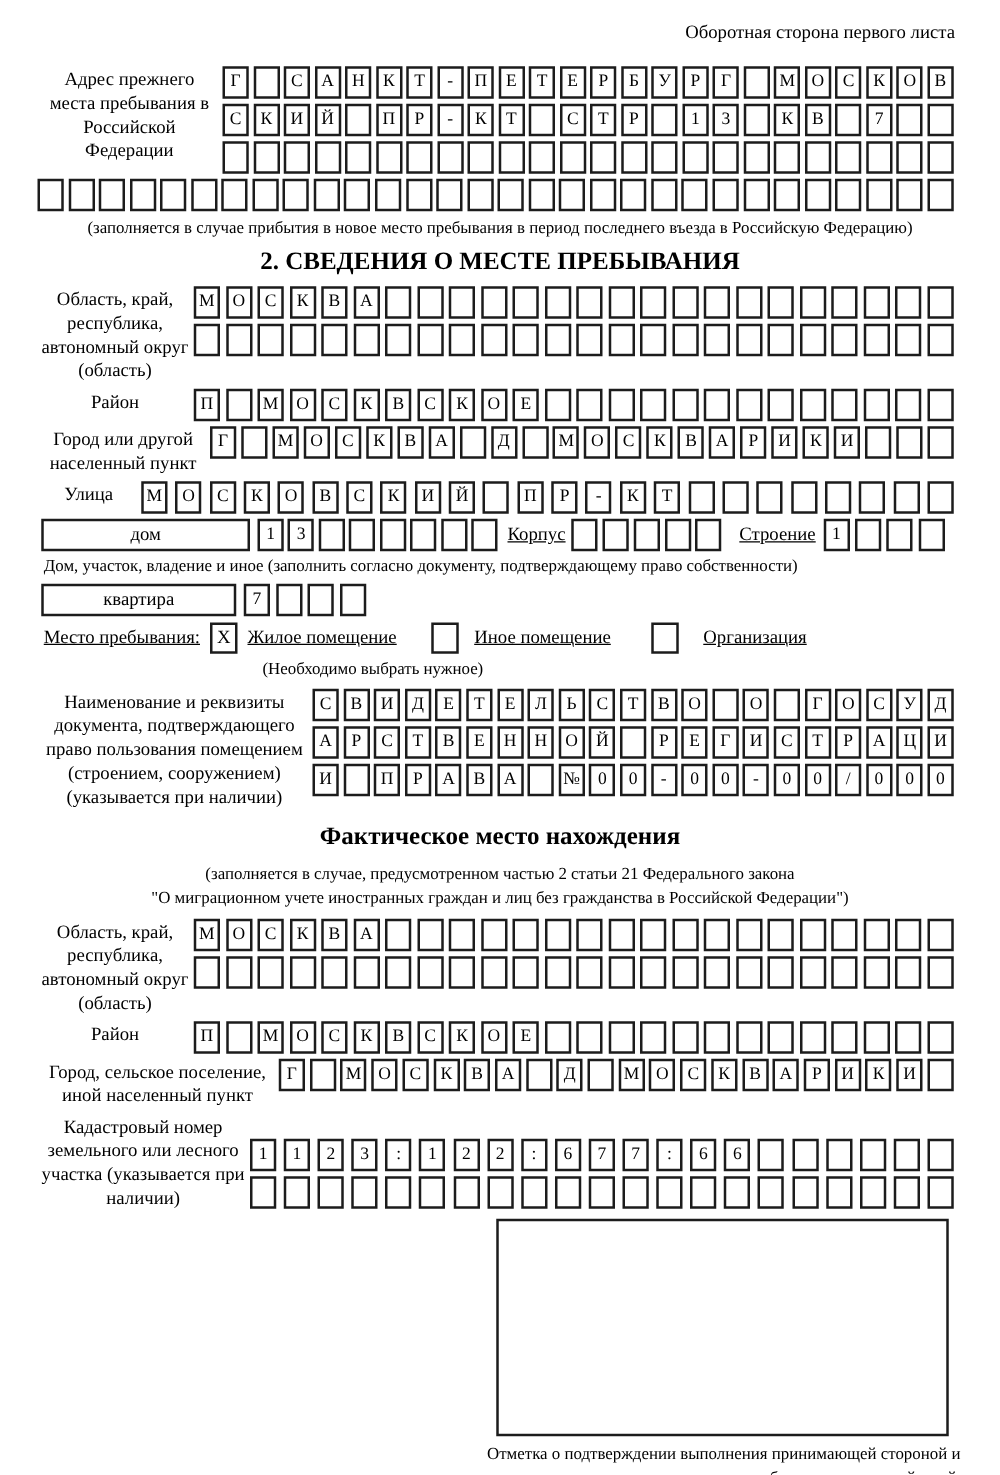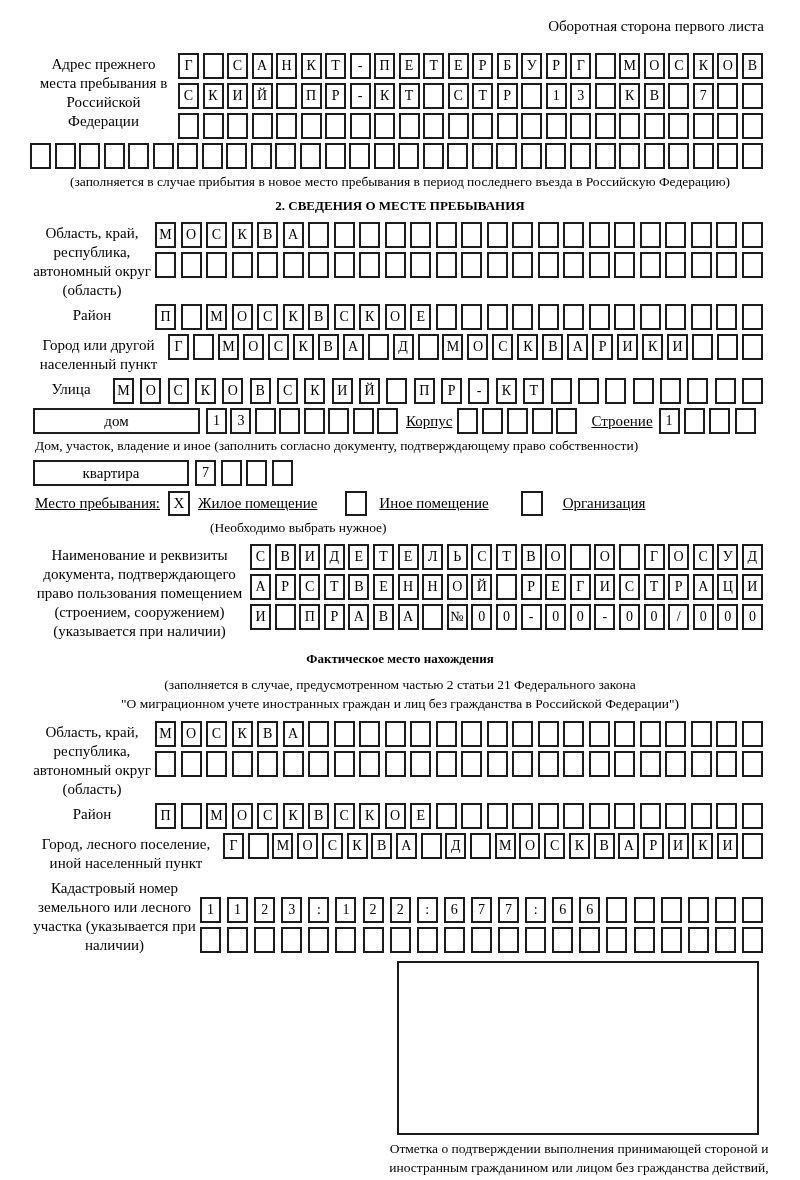--- a/index.html
+++ b/index.html
@@ -13,21 +13,21 @@
   .label { font-size:15px; line-height:19px; flex:none; padding-top:2px; padding-right:4px;text-align:center; }
   .cellcol { display:flex; flex-direction:column; gap:4px; flex:none; }
   .cellrow { display:flex; justify-content:space-between; flex:none; }
   .cell {
     width:21px; height:26px; flex:none;
     border:2px solid #1c1c1c;
     font-size:14px; line-height:22px; text-align:center;
     background:#fff;
   }
   .note { text-align:center; font-size:13.5px; line-height:17px; margin:3px 20px 8px; }
-  .sec-title { text-align:center; font-weight:bold; font-size:13px; margin:8px 0 8px; }
+  .sec-title { text-align:center; font-weight:bold; font-size:20px; margin:8px 0 8px; }
   .sub-note { text-align:center; font-size:13.5px; line-height:19px; }
 
   .wbox { border:2px solid #1c1c1c; height:26px; text-align:center; font-size:15px; line-height:22px; flex:none; background:#fff; }
   .inline-label { font-size:15px; line-height:26px; flex:none;text-decoration:underline; }
   .left-note { font-size:13.5px; margin-left:35px; margin-bottom:6px; }
 
   .checkbox { width:22px; height:25px; border:2px solid #1c1c1c; text-align:center; font-size:15px; line-height:21px; flex:none; background:#fff; }
   .stay-row { display:flex; align-items:center; margin-left:35px; margin-bottom:2px; }
 
   .stamp-box { margin-left:397px; width:362px; height:174px; border:2.5px solid #1c1c1c; margin-top:6px; }
@@ -521,21 +521,21 @@
         <span class="cell"></span>
         <span class="cell"></span>
         <span class="cell"></span>
         <span class="cell"></span>
         <span class="cell"></span>
         <span class="cell"></span>
       </div>
   </div>
 
   <div class="row">
-    <div class="label" style="width:190px">Город, лесного поселение, иной населенный пункт</div>
+    <div class="label" style="width:190px">Город, сельское поселение, иной населенный пункт</div>
     <div class="cellrow" style="width:540px">
         <span class="cell">Г</span>
         <span class="cell"></span>
         <span class="cell">М</span>
         <span class="cell">О</span>
         <span class="cell">С</span>
         <span class="cell">К</span>
         <span class="cell">В</span>
         <span class="cell">А</span>
         <span class="cell"></span>

